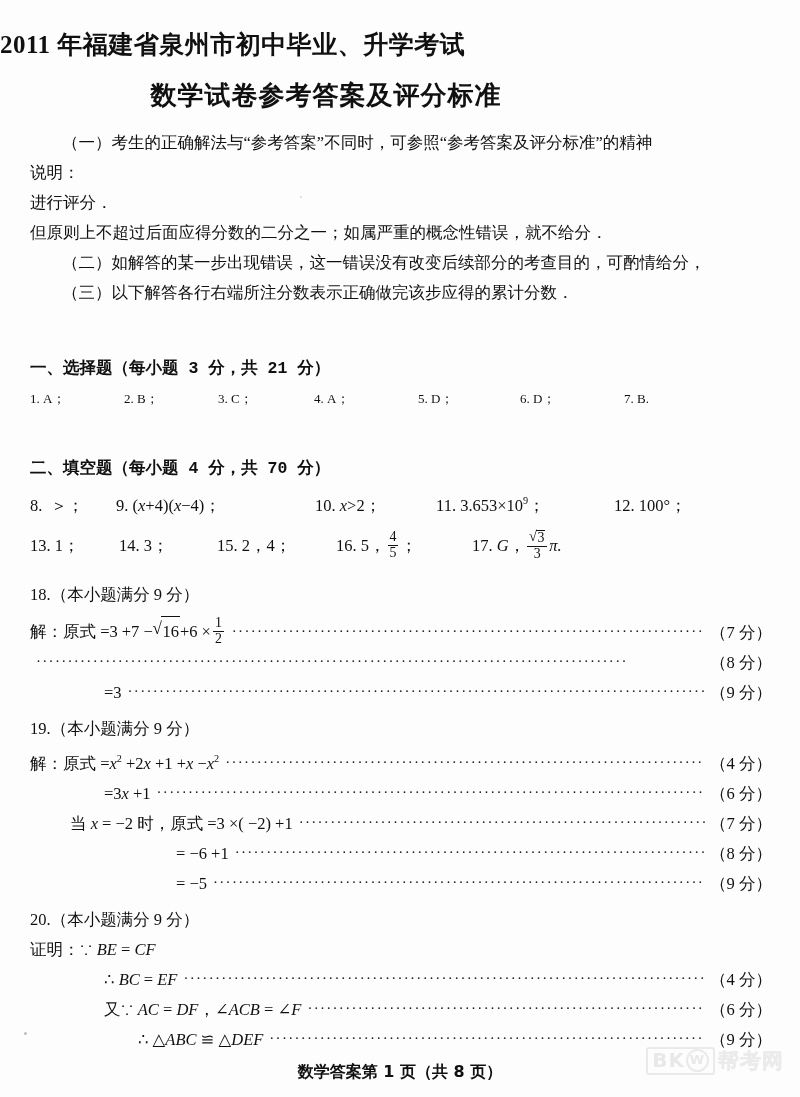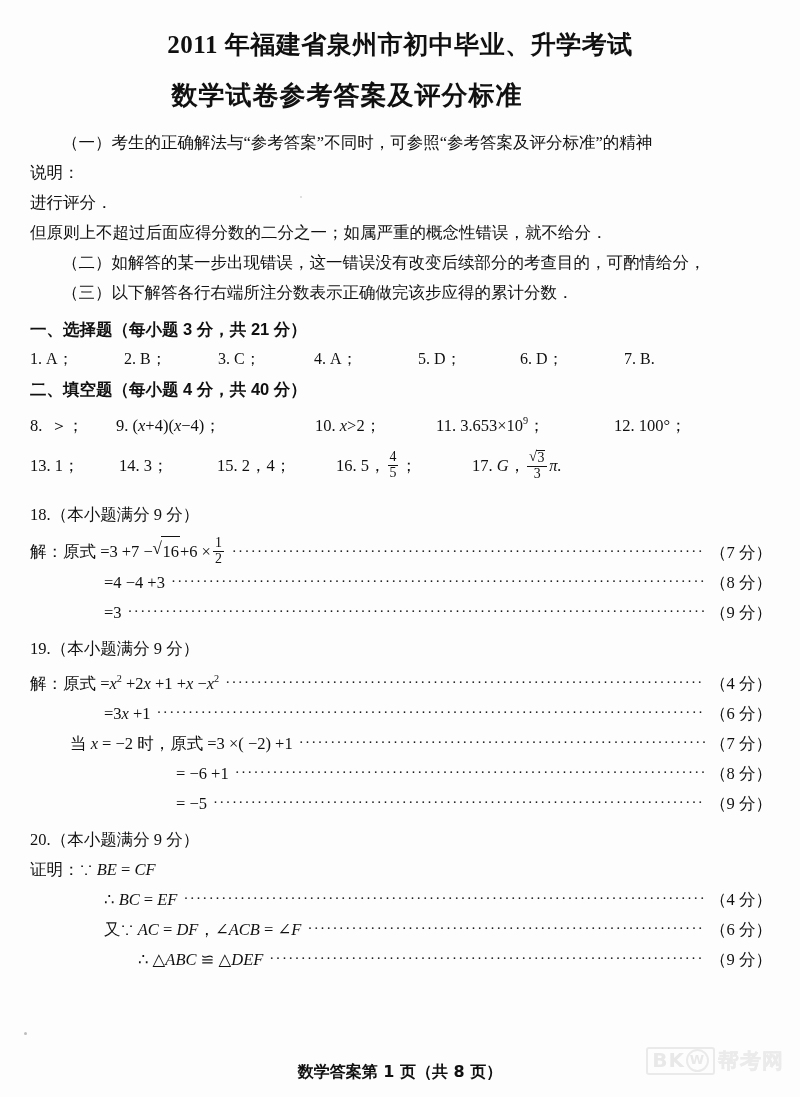--- a/index.html
+++ b/index.html
@@ -16,63 +16,63 @@
     font-family: "Liberation Serif", "DejaVu Serif", serif;
     color: #101010;
     box-sizing: border-box;
   }
   
   .title-main {
     position: absolute;
     top: 28px;
     left: 0;
     width: 800px;
-    text-align: center;
+    text-align: left;
     font-size: 25px;
     font-weight: bold;
     letter-spacing: 0.5px;
     font-family: "Liberation Serif", "DejaVu Serif", serif;
   }
   .title-sub {
     position: absolute;
     top: 78px;
     left: 0;
     width: 652px;
     text-align: center;
     font-size: 26px;
     font-weight: bold;
     letter-spacing: 1px;
     font-family: Liberation Mono, monospace;
-    margin-left: 21px;
   }
   
   .body-block {
     position: absolute;
     left: 30px;
     width: 742px;
     top: 128px;
   }
   .ln {
     font-size: 16.5px;
     line-height: 30px;
     white-space: nowrap;
   }
   .ln.indent { text-indent: 32px; }
   .sec-head {
     font-size: 16.5px;
     font-weight: bold;
     line-height: 30px;
-    font-family: Liberation Sans, sans-serif;
+    font-family: Liberation Mono, monospace;
     white-space: nowrap;
+    margin-top: 40px;
   }
   .mi { font-style: italic; font-family: "Liberation Serif", "DejaVu Serif", serif; }
   sup.exn { font-size: 0.62em; vertical-align: super; }
 
   
-  .choice-row { font-size: 16px; line-height: 30px; white-space: nowrap; }
+  .choice-row { font-size: 13px; line-height: 30px; white-space: nowrap; }
   .choice-row span.ci { display: inline-block; }
 
   
   .blank-row { font-size: 16.5px; line-height: 34px; white-space: nowrap; }
   .blank-row2 { font-size: 16.5px; line-height: 46px; white-space: nowrap; }
 
   
   .frac {
     display: inline-block;
     vertical-align: middle;
@@ -220,42 +220,41 @@
     <div class="ln indent">（二）如解答的某一步出现错误，这一错误没有改变后续部分的考查目的，可酌情给分，</div>
     <div class="ln indent">（三）以下解答各行右端所注分数表示正确做完该步应得的累计分数．</div>
 
     <div class="gap-s"></div>
 
     <div class="sec-head">一、选择题（每小题 3 分，共 21 分）</div>
     <div class="choice-row">
       <span class="ci" style="width:94px"><span>1.</span>&nbsp;<span>A；</span></span><span class="ci" style="width:94px"><span>2.</span>&nbsp;<span>B；</span></span><span class="ci" style="width:96px"><span>3.</span>&nbsp;<span>C；</span></span><span class="ci" style="width:104px"><span>4.</span>&nbsp;<span>A；</span></span><span class="ci" style="width:102px"><span>5.</span>&nbsp;<span>D；</span></span><span class="ci" style="width:104px"><span>6.</span>&nbsp;<span>D；</span></span><span class="ci"><span>7.</span>&nbsp;<span>B.</span></span>
     </div>
 
-    <div class="sec-head">二、填空题（每小题 4 分，共 40 分）</div>
+    <div class="sec-head">二、填空题（每小题 4 分，共 70 分）</div>
 
     <div class="blank-row">
       <span style="display:inline-block;width:86px"><span>8.</span>&nbsp;&nbsp;<span>＞；</span></span><span style="display:inline-block;width:199px"><span>9.</span>&nbsp;<span>(</span><span class="mi">x</span><span>+4)(</span><span class="mi">x</span><span>−4)；</span></span><span style="display:inline-block;width:121px"><span>10.</span>&nbsp;<span class="mi">x</span><span>&gt;2；</span></span><span style="display:inline-block;width:178px"><span>11.</span>&nbsp;<span>3.653×10</span><sup class="exn">9</sup><span>；</span></span><span style="display:inline-block"><span>12.</span>&nbsp;<span>100°；</span></span>
     </div>
 
     <div class="blank-row2">
       <span style="display:inline-block;width:89px"><span>13.</span>&nbsp;<span>1；</span></span><span style="display:inline-block;width:98px"><span>14.</span>&nbsp;<span>3；</span></span><span style="display:inline-block;width:119px"><span>15.</span>&nbsp;<span>2，4；</span></span><span style="display:inline-block;width:136px"><span>16.</span>&nbsp;<span>5，</span><span class="frac"><span class="num">4</span><span class="den">5</span></span><span>；</span></span><span style="display:inline-block"><span>17.</span>&nbsp;<span class="mi">G</span><span>，</span><span class="frac"><span class="num"><span class="rad"><span class="radbody">3</span></span></span><span class="den">3</span></span><span class="mi">π.</span></span>
     </div>
 
     <div class="gap-m"></div>
 
 
     <div class="ln">18.（本小题满分 9 分）</div>
     <div class="gap-s"></div>
     <div class="sol">
       <span class="lhs"><span>解：原式 =3 +7 −</span><span class="rad"><span class="radbody">16</span></span><span>+6 ×</span><span class="frac"><span class="num">1</span><span class="den">2</span></span></span>
       <span class="dots">······························································································</span>
       <span class="pts">（7 分）</span>
     </div>
     <div class="sol">
-      <span class="lhs pad-2">=4 −4 +3</span>
       <span class="dots">······························································································</span>
       <span class="pts">（8 分）</span>
     </div>
     <div class="sol">
       <span class="lhs pad-2">=3</span>
       <span class="dots">······························································································</span>
       <span class="pts">（9 分）</span>
     </div>
 
     <div class="gap-s"></div>

